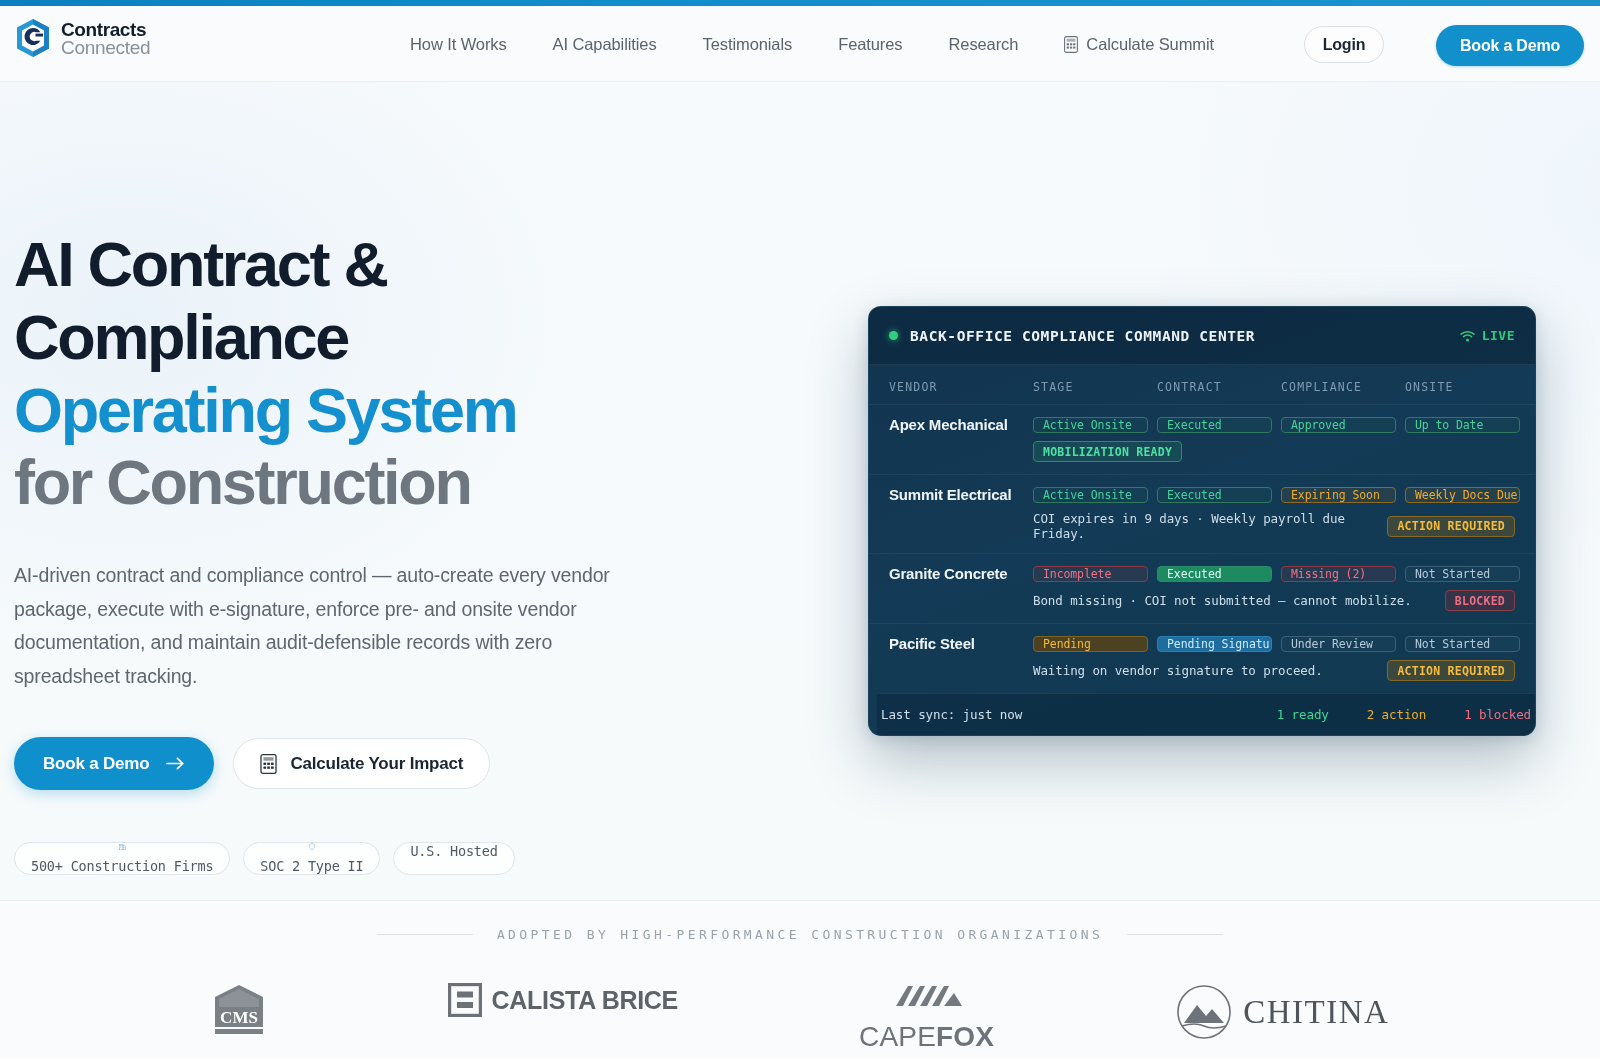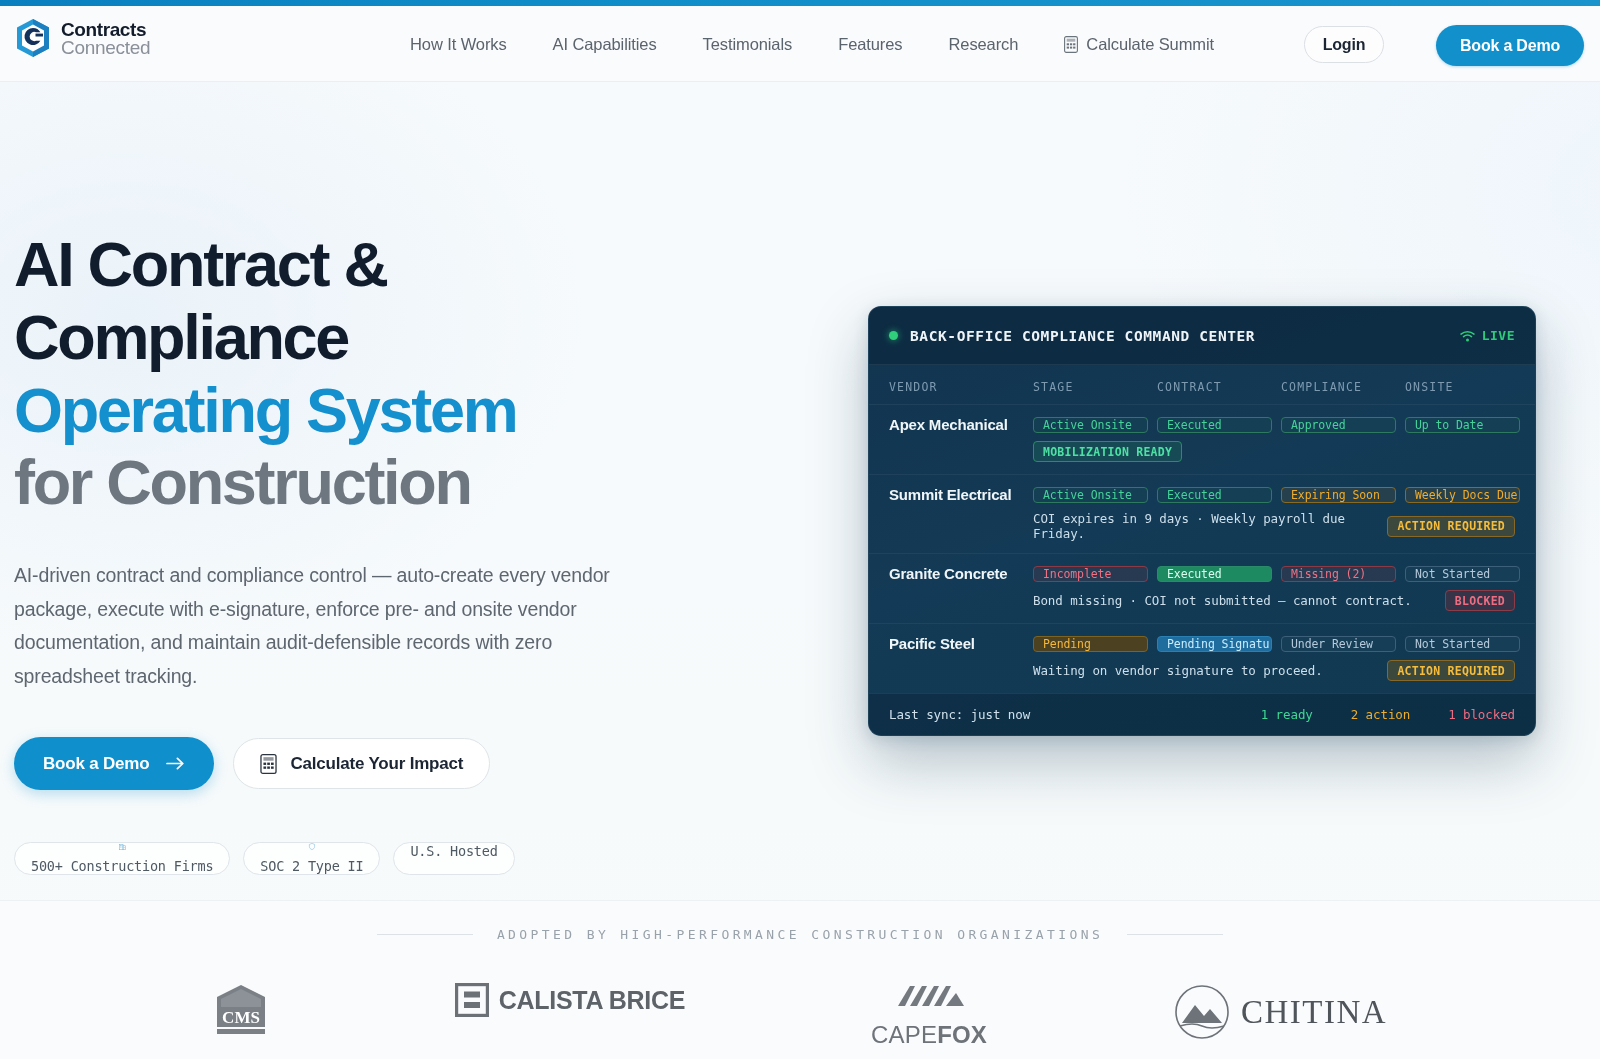--- a/index.html
+++ b/index.html
@@ -198,24 +198,24 @@
     flex: none; height: 21px; border-radius: 4px;
     display: flex; align-items: center; padding: 0 9px;
     font-family: "DejaVu Sans Mono", monospace;
     font-size: 11.5px; font-weight: bold; letter-spacing: 0.25px;
   }
   .tag-ready   { background: rgba(30,120,88,0.30); border: 1px solid #2b8b66; color: #4ee0a4; }
   .tag-action  { background: rgba(120,92,30,0.42); border: 1px solid #876826; color: #f6bc3c; }
   .tag-blocked { background: rgba(124,42,54,0.35); border: 1px solid #8e3b48; color: #ef6d82; }
 
   .dash-foot {
-    height: 42px; padding: 0 20px;
+    height: 42px; padding: 0 4px;
     background: rgba(9,36,56,0.45);
     border-top: 1px solid rgba(255,255,255,0.07);
-    display: flex; align-items: center;
+    display: flex; align-items: center; margin-left: 8px;
   }
   .foot-left {
     font-family: "DejaVu Sans Mono", monospace;
     font-size: 12.5px; color: #cfe0ec; letter-spacing: -0.1px;
   }
   .foot-right {
     margin-left: auto; display: flex; align-items: center; gap: 38px;
     font-family: "DejaVu Sans Mono", monospace;
     font-size: 12.5px; letter-spacing: -0.1px;
   }
@@ -244,21 +244,21 @@
     position: absolute; top: 82px; left: 0; width: 1600px;
     display: flex; align-items: flex-start; justify-content: space-around;
     padding: 0 120px;
   }
   .logo-cell { display: flex; align-items: center; gap: 10px; color: #70767c; }
   .cms-glyph { width: 56px; height: 60px; }
   .cb-glyph { width: 34px; height: 34px; }
   .cb-text { font-size: 25px; font-weight: bold; color: #5d6369; letter-spacing: -0.3px; }
   .cf-wrap { display: flex; flex-direction: column; align-items: center; }
   .cf-glyph { width: 90px; height: 26px; }
-  .cf-text { font-size: 24px; letter-spacing: 0.2px; color: #6d7379; margin-top: 2px; }
+  .cf-text { font-size: 28px; letter-spacing: 0.2px; color: #6d7379; margin-top: 2px; }
   .cf-text b { font-weight: bold; }
   .ch-glyph { width: 58px; height: 58px; }
   .ch-text {
     font-family: "Liberation Serif", serif;
     font-size: 33px; color: #4f555b; letter-spacing: 1.5px;
   }
 </style>
 </head>
 <body>
 
@@ -427,21 +427,21 @@
 
       <div class="row">
         <div class="row-main">
           <span class="vendor-name">Granite Concrete</span>
           <span class="chip red">Incomplete</span>
           <span class="chip greenfill">Executed</span>
           <span class="chip red">Missing (2)</span>
           <span class="chip neutral">Not Started</span>
         </div>
         <div class="row-sub">
-          <span class="sub-note">Bond missing · COI not submitted — cannot contract.</span>
+          <span class="sub-note">Bond missing · COI not submitted — cannot mobilize.</span>
           <span class="status-tag tag-blocked">BLOCKED</span>
         </div>
       </div>
 
       <div class="row">
         <div class="row-main">
           <span class="vendor-name">Pacific Steel</span>
           <span class="chip amberfill">Pending</span>
           <span class="chip bluefill">Pending Signature</span>
           <span class="chip neutral">Under Review</span>

